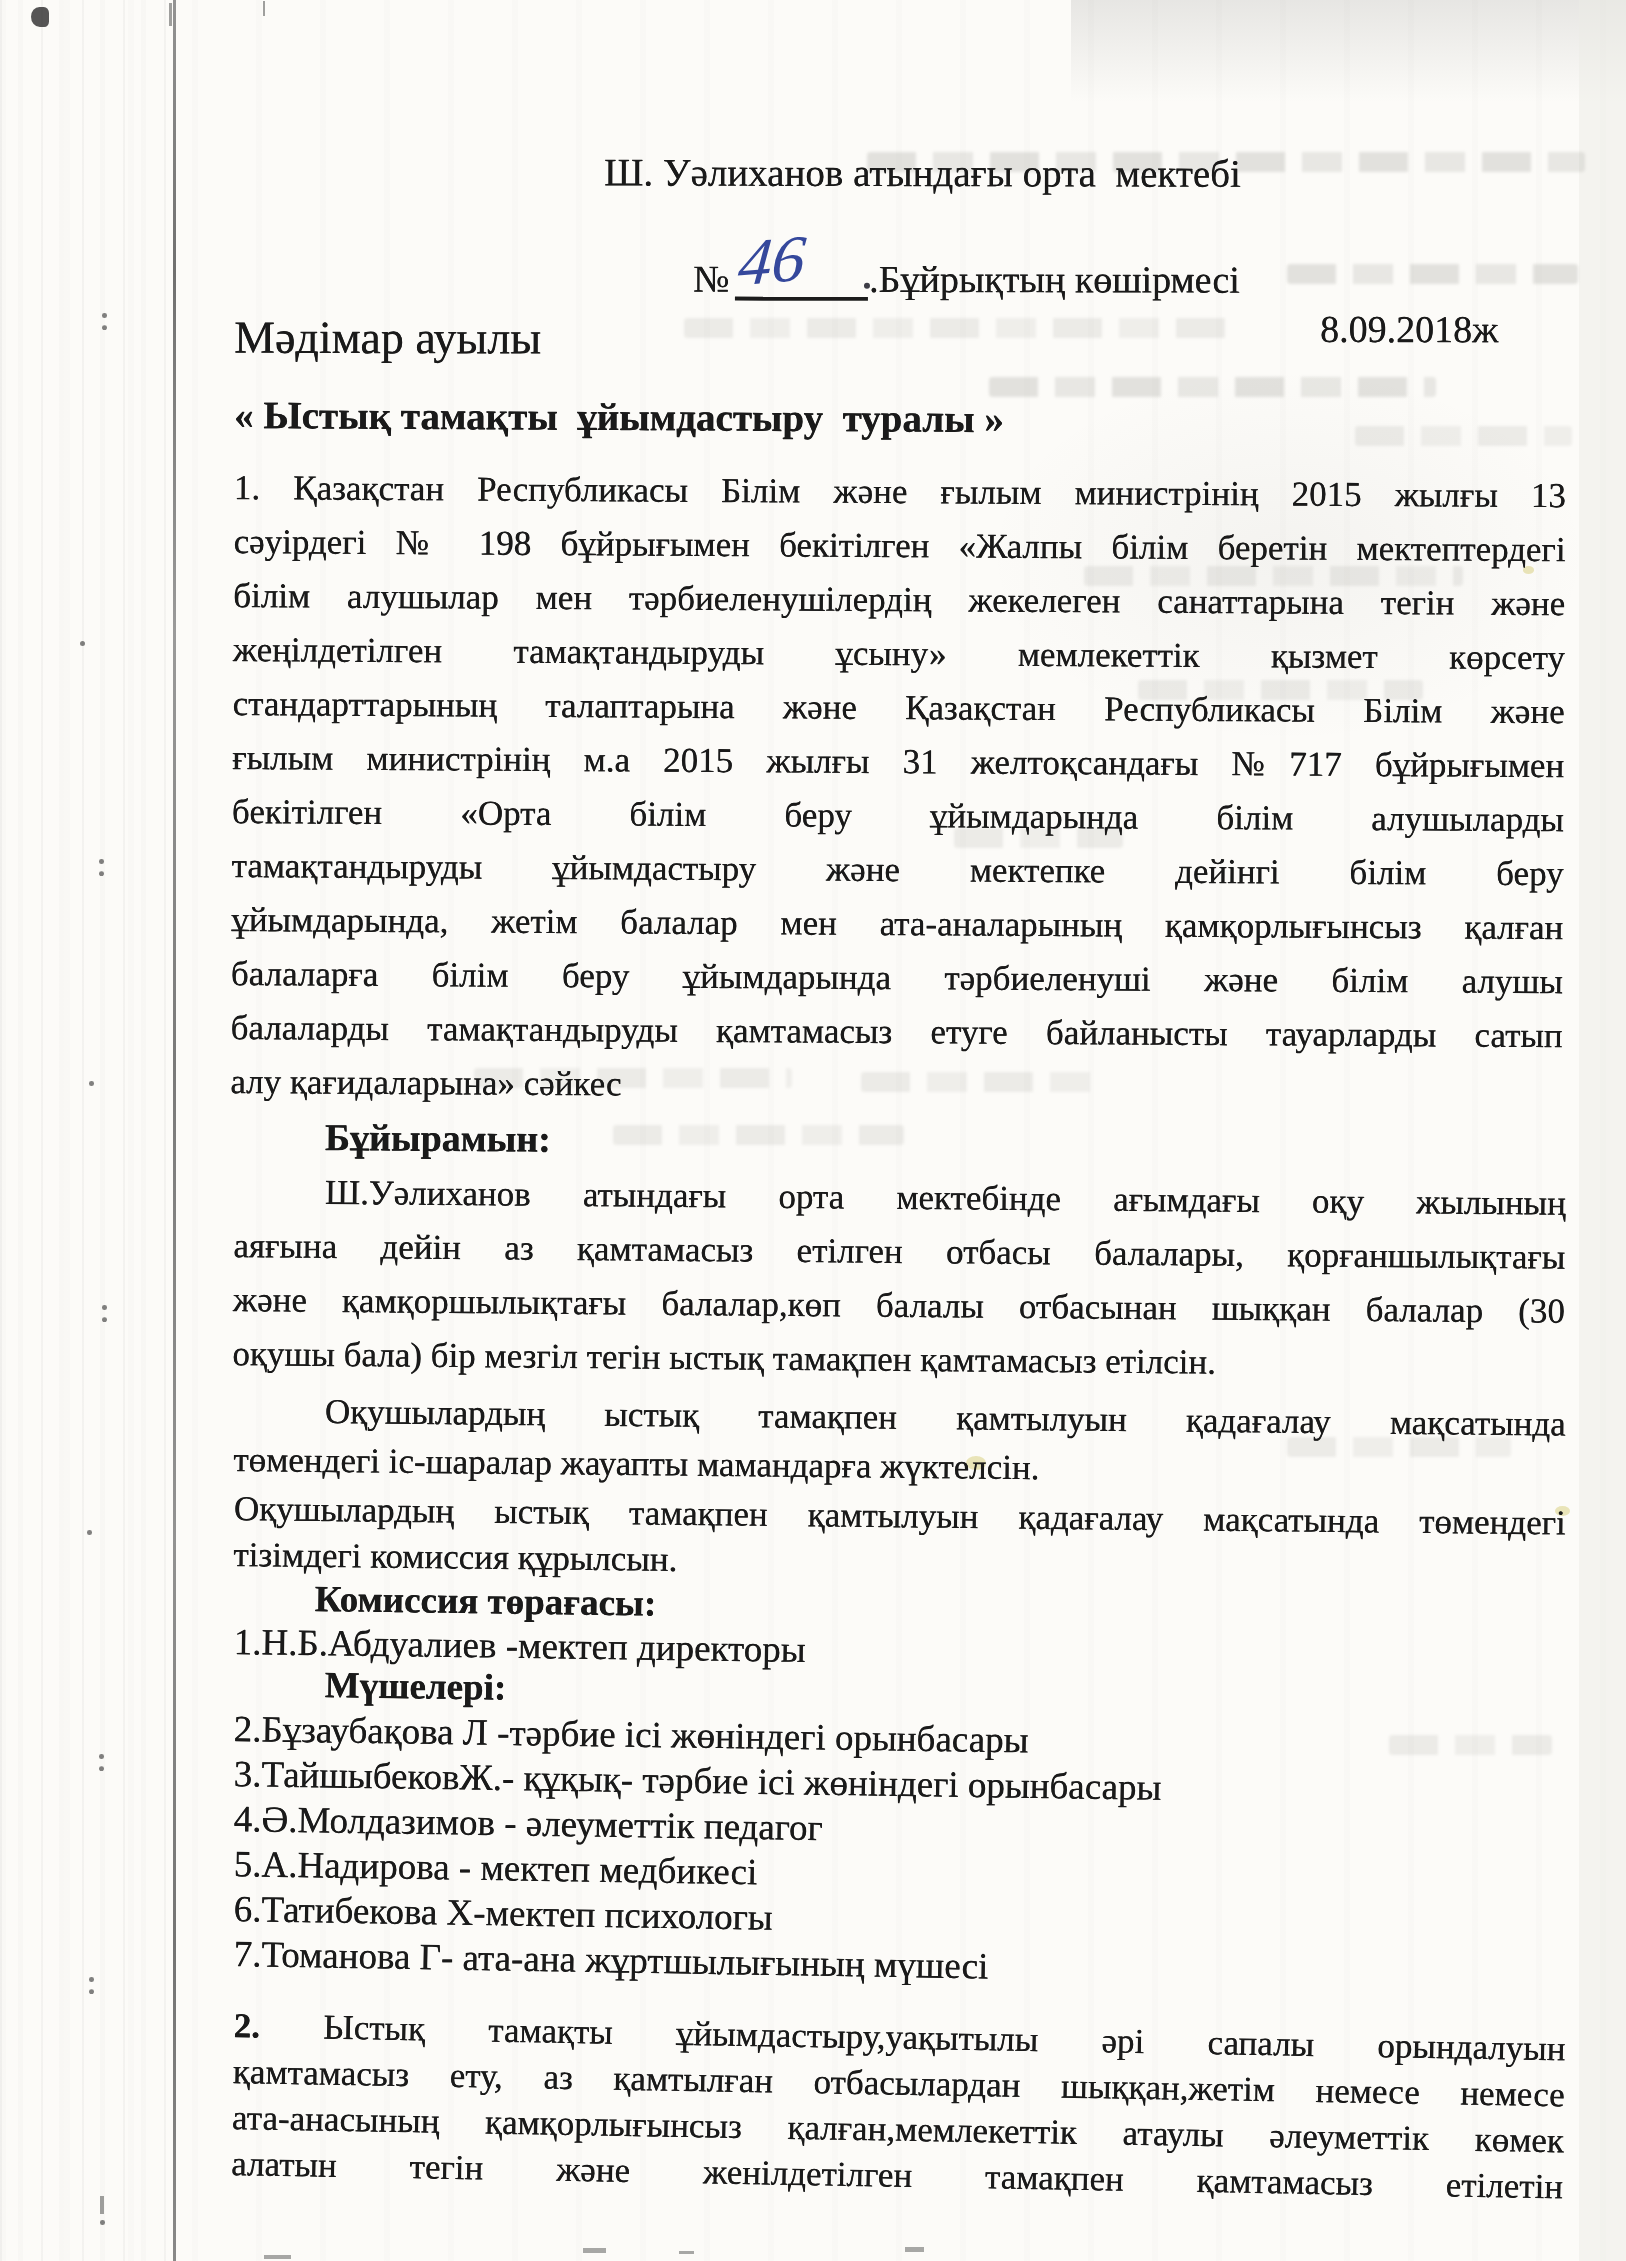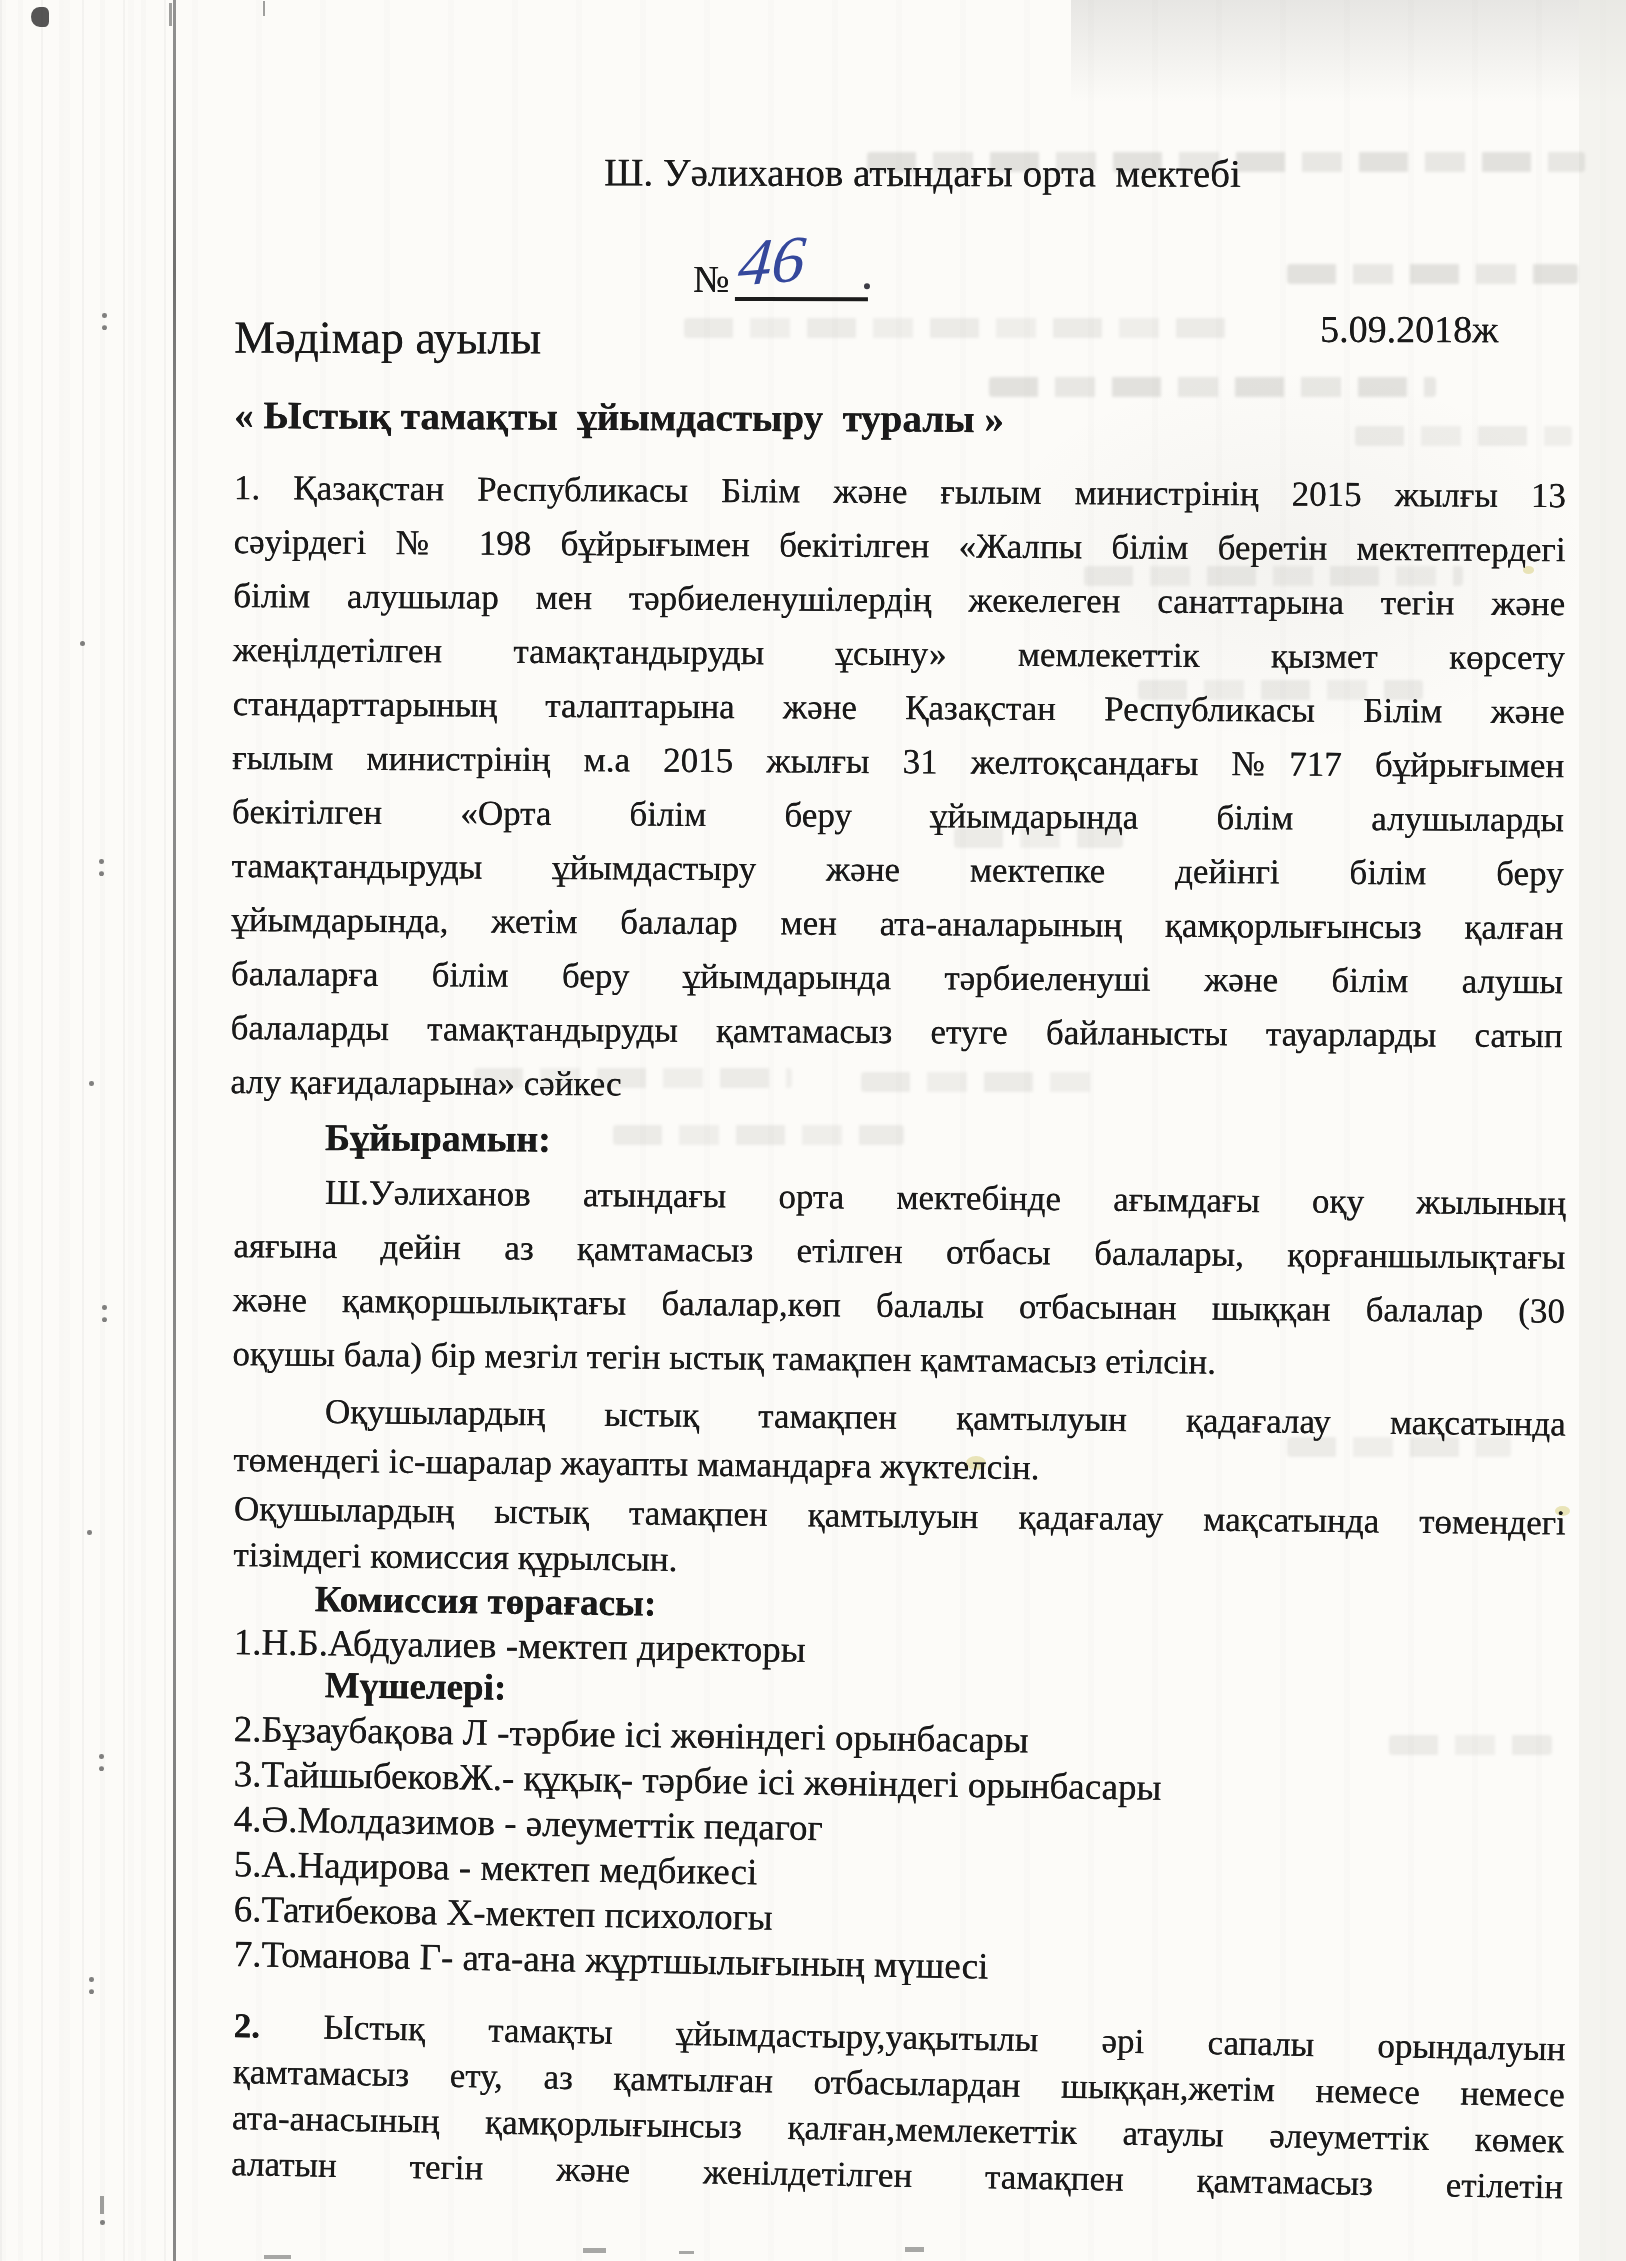--- a/index.html
+++ b/index.html
@@ -109,23 +109,24 @@
   <div class="speck soft" style="left:264px;top:2255px;width:27px;height:4.1px"></div>
 
   <div class="head">
     <div class="school ink">Ш. Уәлиханов атындағы орта  мектебі</div>
     <div class="order-row">
       <span class="ink">№</span>
       <span class="order-blank">
         <span class="order-hw">46</span>
         <span class="order-hw-dot"></span>
       </span>
+      <span class="ink">.Бұйрықтың көшірмесі</span>
     </div>
     <div class="place ink">Мәдімар ауылы</div>
-    <div class="date ink">5.09.2018ж</div>
+    <div class="date ink">8.09.2018ж</div>
     <div class="subject ink">« Ыстық тамақты  ұйымдастыру  туралы »</div>
   </div>
 
   <div class="body ink" id="doc-body">
       <div class="block para" style="font-size: 35px; transform: rotate(0.35deg);">
         <div class="line" style="line-height: 54px; height: 54px;">1.  Қазақстан Республикасы Білім және ғылым министрінің 2015 жылғы 13</div>
         <div class="line" style="line-height: 54px; height: 54px;">сәуірдегі № 198 бұйрығымен бекітілген «Жалпы білім беретін мектептердегі</div>
         <div class="line" style="line-height: 54px; height: 54px;">білім алушылар мен тәрбиеленушілердің жекелеген санаттарына тегін және</div>
         <div class="line" style="line-height: 54px; height: 54px;">жеңілдетілген тамақтандыруды ұсыну» мемлекеттік қызмет көрсету</div>
         <div class="line" style="line-height: 54px; height: 54px;">стандарттарының талаптарына және Қазақстан Республикасы Білім және</div>

